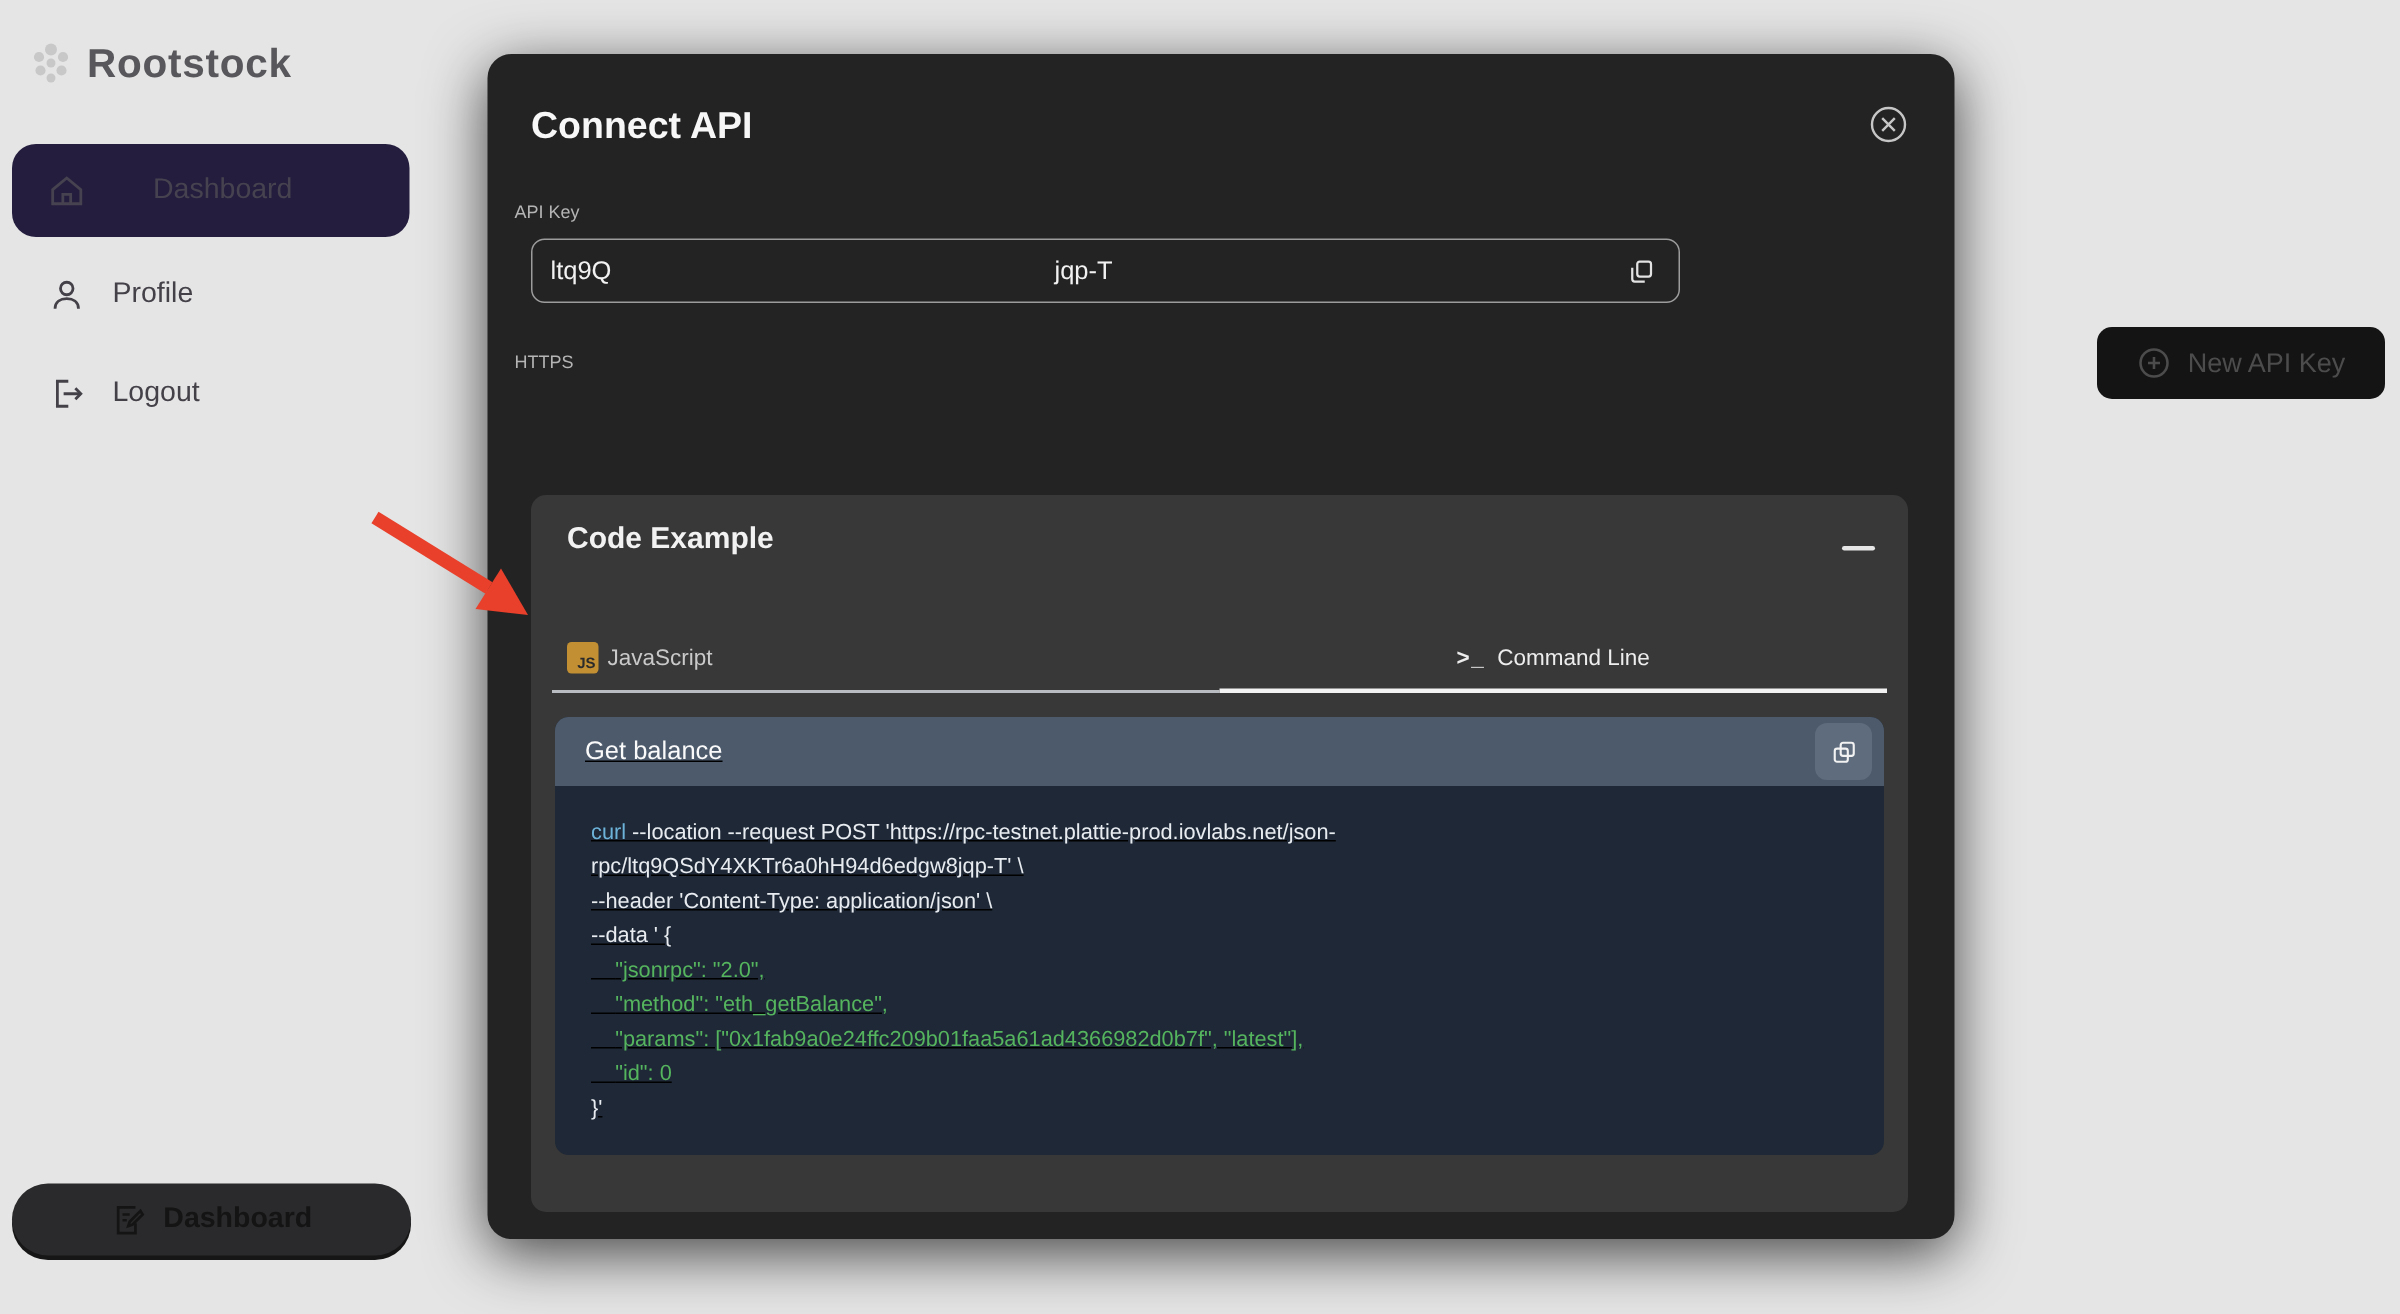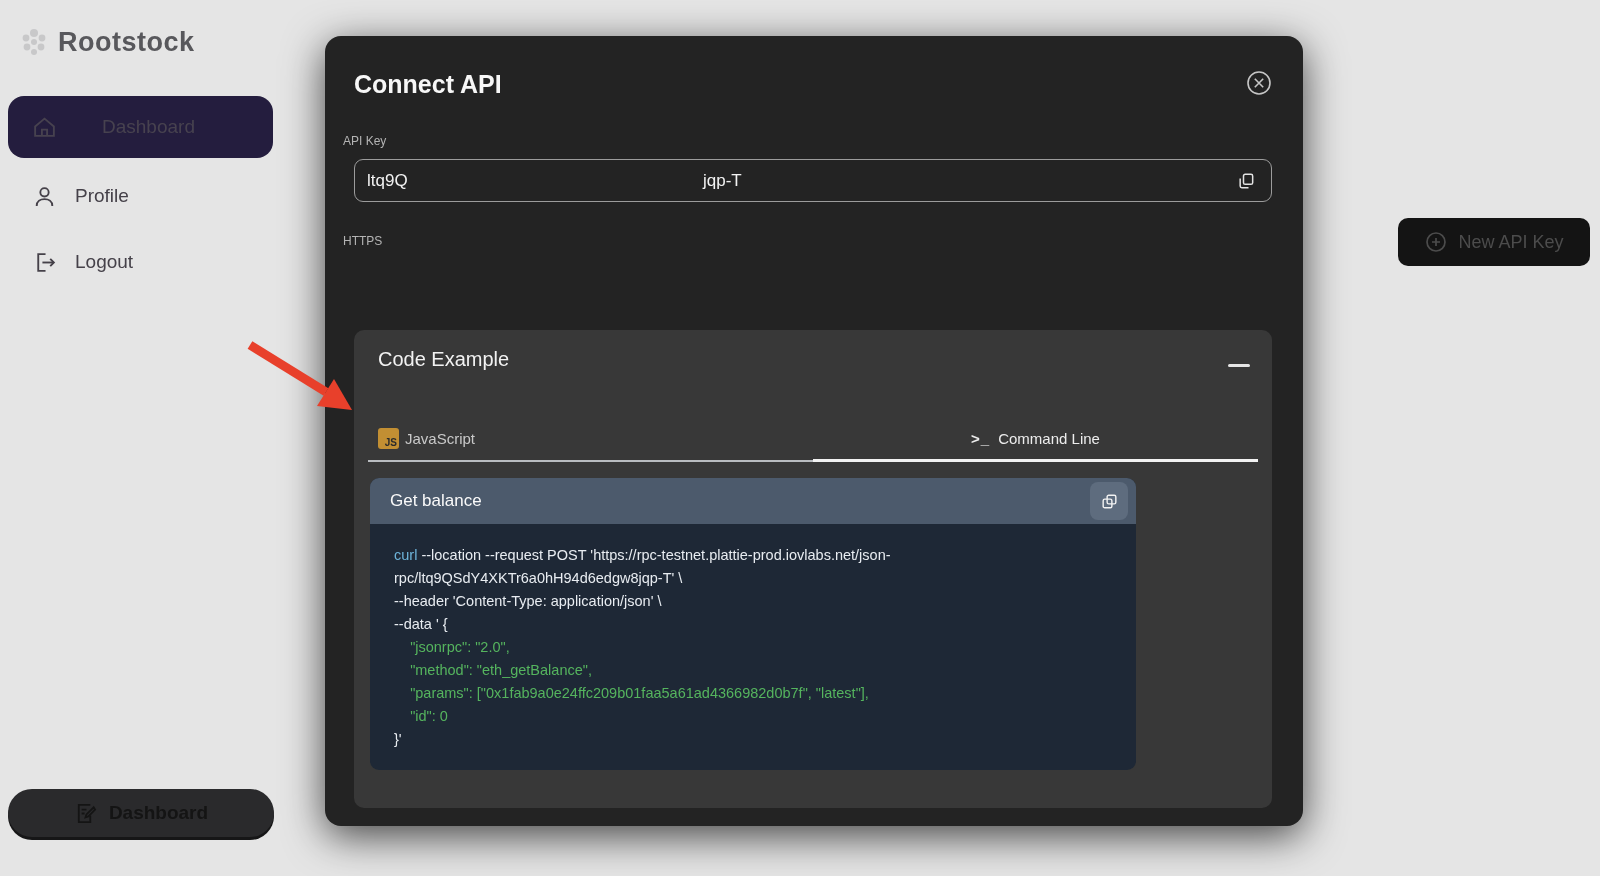--- a/index.html
+++ b/index.html
@@ -51,40 +51,40 @@
   }
   .modal-close {
     position: absolute; right: 30px; top: 33px; width: 28px; height: 28px;
     cursor: pointer; display: flex; align-items: center; justify-content: center;
   }
 
   .field-label {
     position: absolute; left: 18px; color: #b4b4b4; font-size: 12px;
   }
   .field-box {
-    position: absolute; left: 29px; width: 918px; height: 43px;
+    position: absolute; left: 29px; width: 766px; height: 43px;
     border: 1px solid #9c9c9c; border-radius: 9px;
     display: flex; align-items: center; padding: 0 12px;
     color: #f2f2f2; font-size: 17px; cursor: text; text-align: right;
   }
   .field-box .copy-btn {
     margin-left: auto; width: 26px; height: 26px; flex: 0 0 auto;
     display: flex; align-items: center; justify-content: center; cursor: pointer;
   }
   .val-mid { position: absolute; left: 348px; }
   .val-end { margin-left: auto; padding-right: 30px; }
 
   
   .card {
     position: absolute; left: 29px; top: 294px; width: 918px; height: 478px;
     background: #383838; border-radius: 10px;
   }
   .card-title {
     position: absolute; left: 24px; top: 18px;
-    color: #f2f2f2; font-size: 20px; font-weight: 400;
+    color: #f2f2f2; font-size: 20px; font-weight: 700;
   }
   .collapse-btn {
     position: absolute; right: 22px; top: 28px; width: 22px; height: 14px;
     cursor: pointer; display: flex; align-items: center;
   }
   .collapse-btn .bar { width: 22px; height: 3px; background: #e6e6e6; border-radius: 2px; }
 
   .tabs { position: absolute; left: 14px; top: 84px; width: 890px; height: 48px; display: flex; }
   .tab { width: 50%; position: relative; display: flex; align-items: center; cursor: pointer; }
   .tab-js { justify-content: flex-start; padding-left: 10px; gap: 6px; color: #c9c9c9; font-size: 15px; }
@@ -93,22 +93,22 @@
   .tab-js .underline { height: 2px; background: #b9bcc0; }
   .tab-cli .underline { height: 3px; background: #f2f2f2; }
   .js-badge {
     width: 21px; height: 21px; background: #c28f33; border-radius: 3px;
     color: #2b2b2b; font-size: 10px; font-weight: 800;
     display: flex; align-items: flex-end; justify-content: flex-end; padding: 0 2px 1px 12px;
   }
   .cli-prompt { font-weight: 700; letter-spacing: 1px; }
 
   .code-block {
-    position: absolute; left: 16px; top: 148px; width: 766px; height: 292px;
-    background: #1e2836; border-radius: 9px; overflow: hidden;
+    position: absolute; left: 16px; top: 148px; width: 886px; height: 292px;
+    background: #1e2836; border-radius: 9px; overflow: hidden; text-decoration: underline;
   }
   .code-header {
     height: 46px; background: #4c5a6c; display: flex; align-items: center;
     padding: 0 8px 0 20px;
   }
   .code-header-title { color: #fafafa; font-size: 17px; }
   .code-copy-btn {
     margin-left: auto; width: 38px; height: 38px; background: #5e6c7e;
     border-radius: 8px; display: flex; align-items: center; justify-content: center;
     cursor: pointer;

